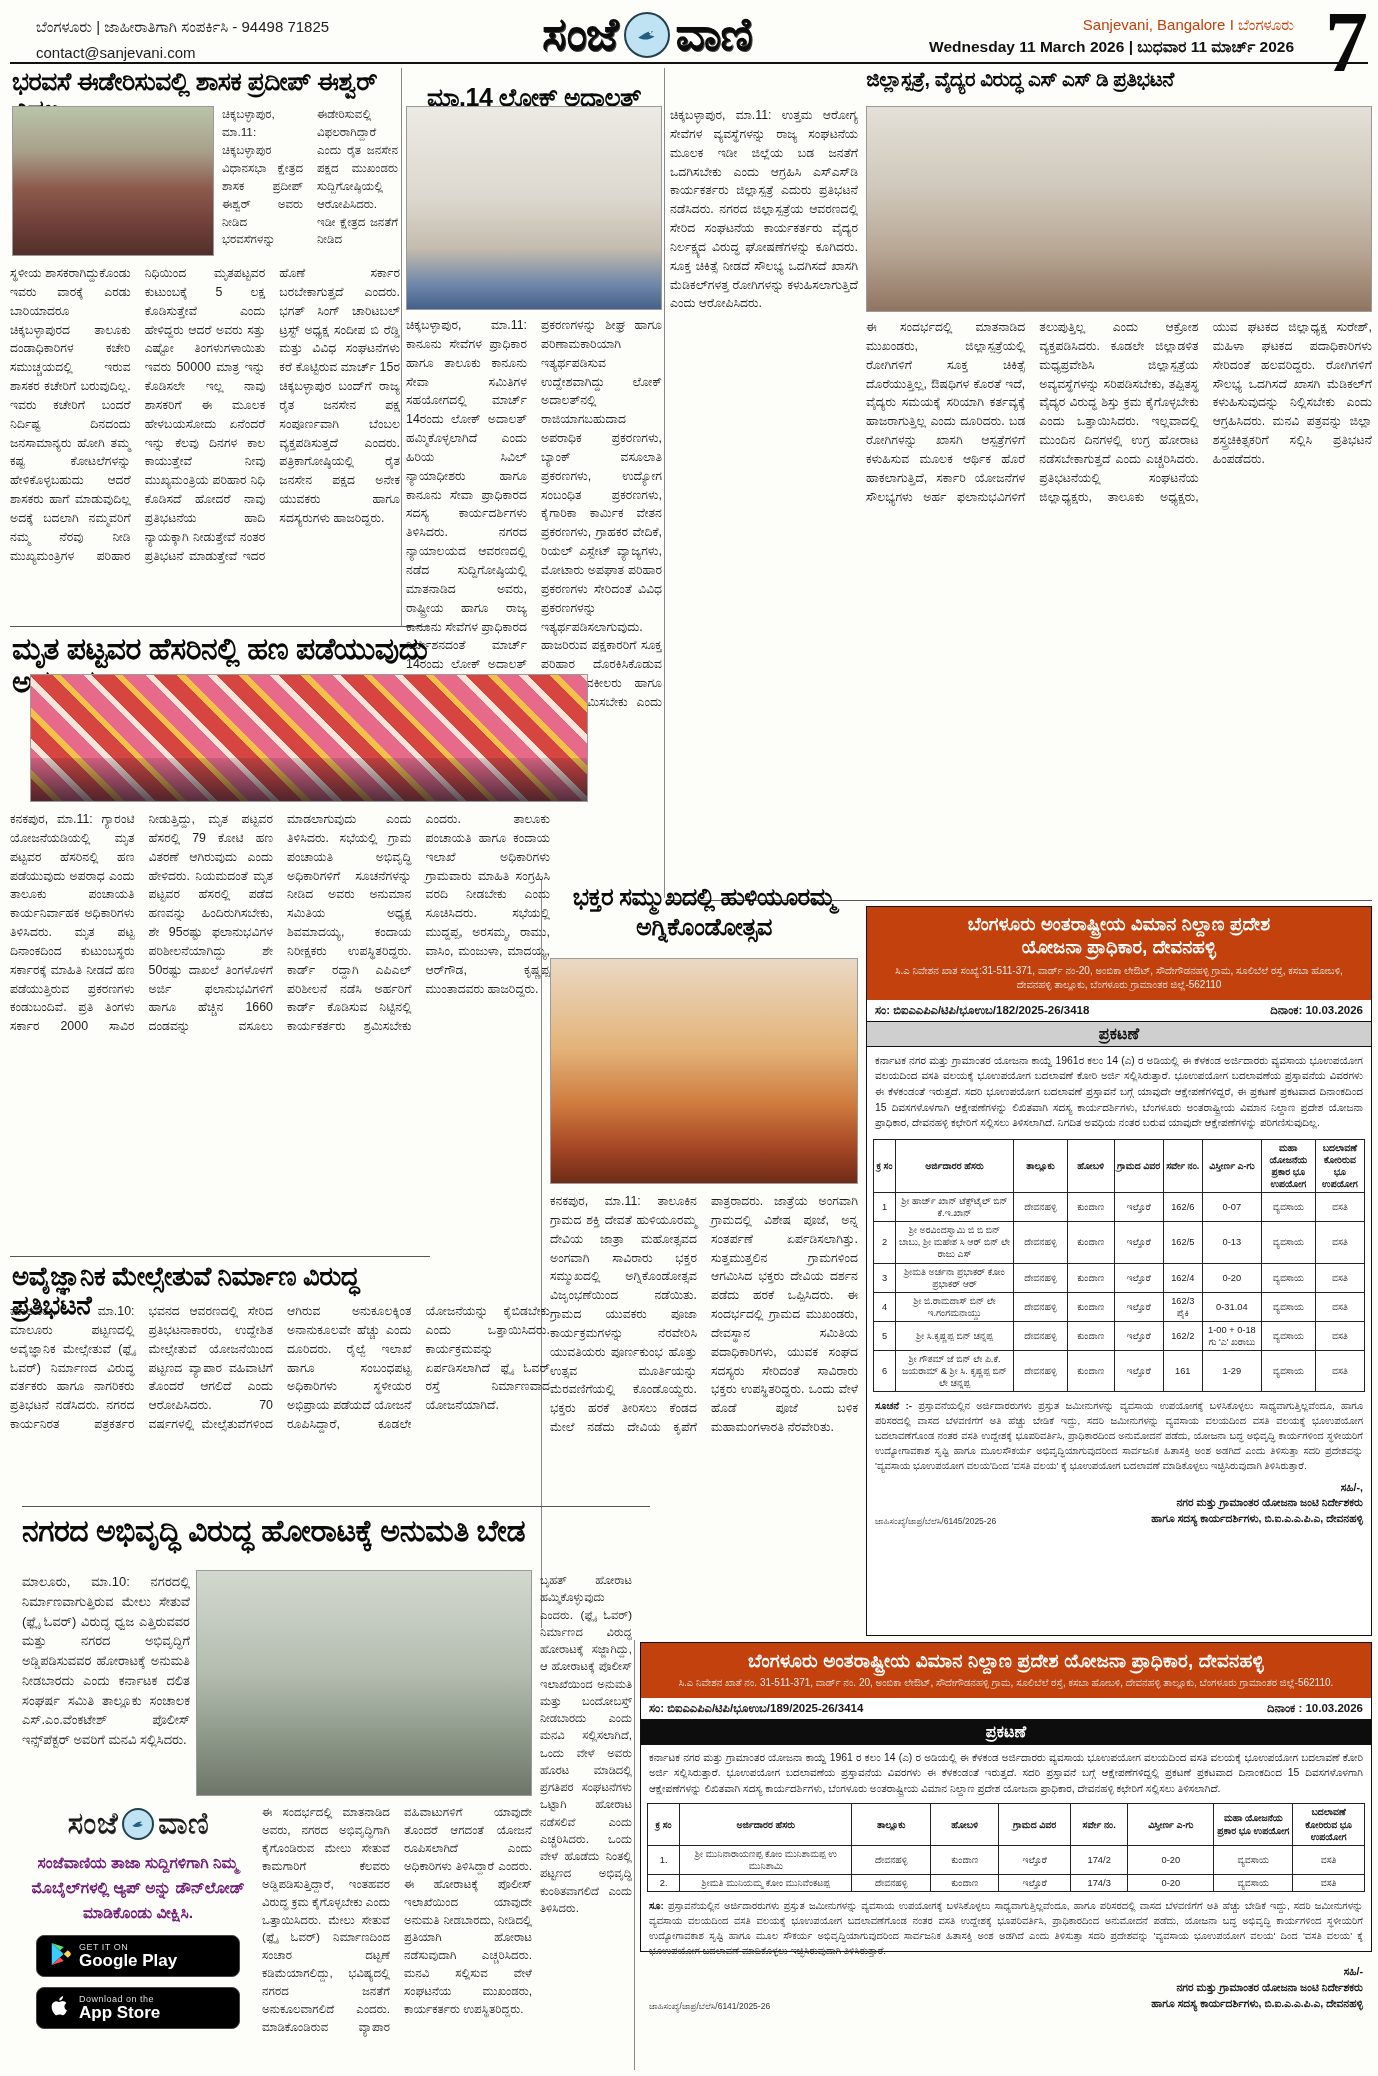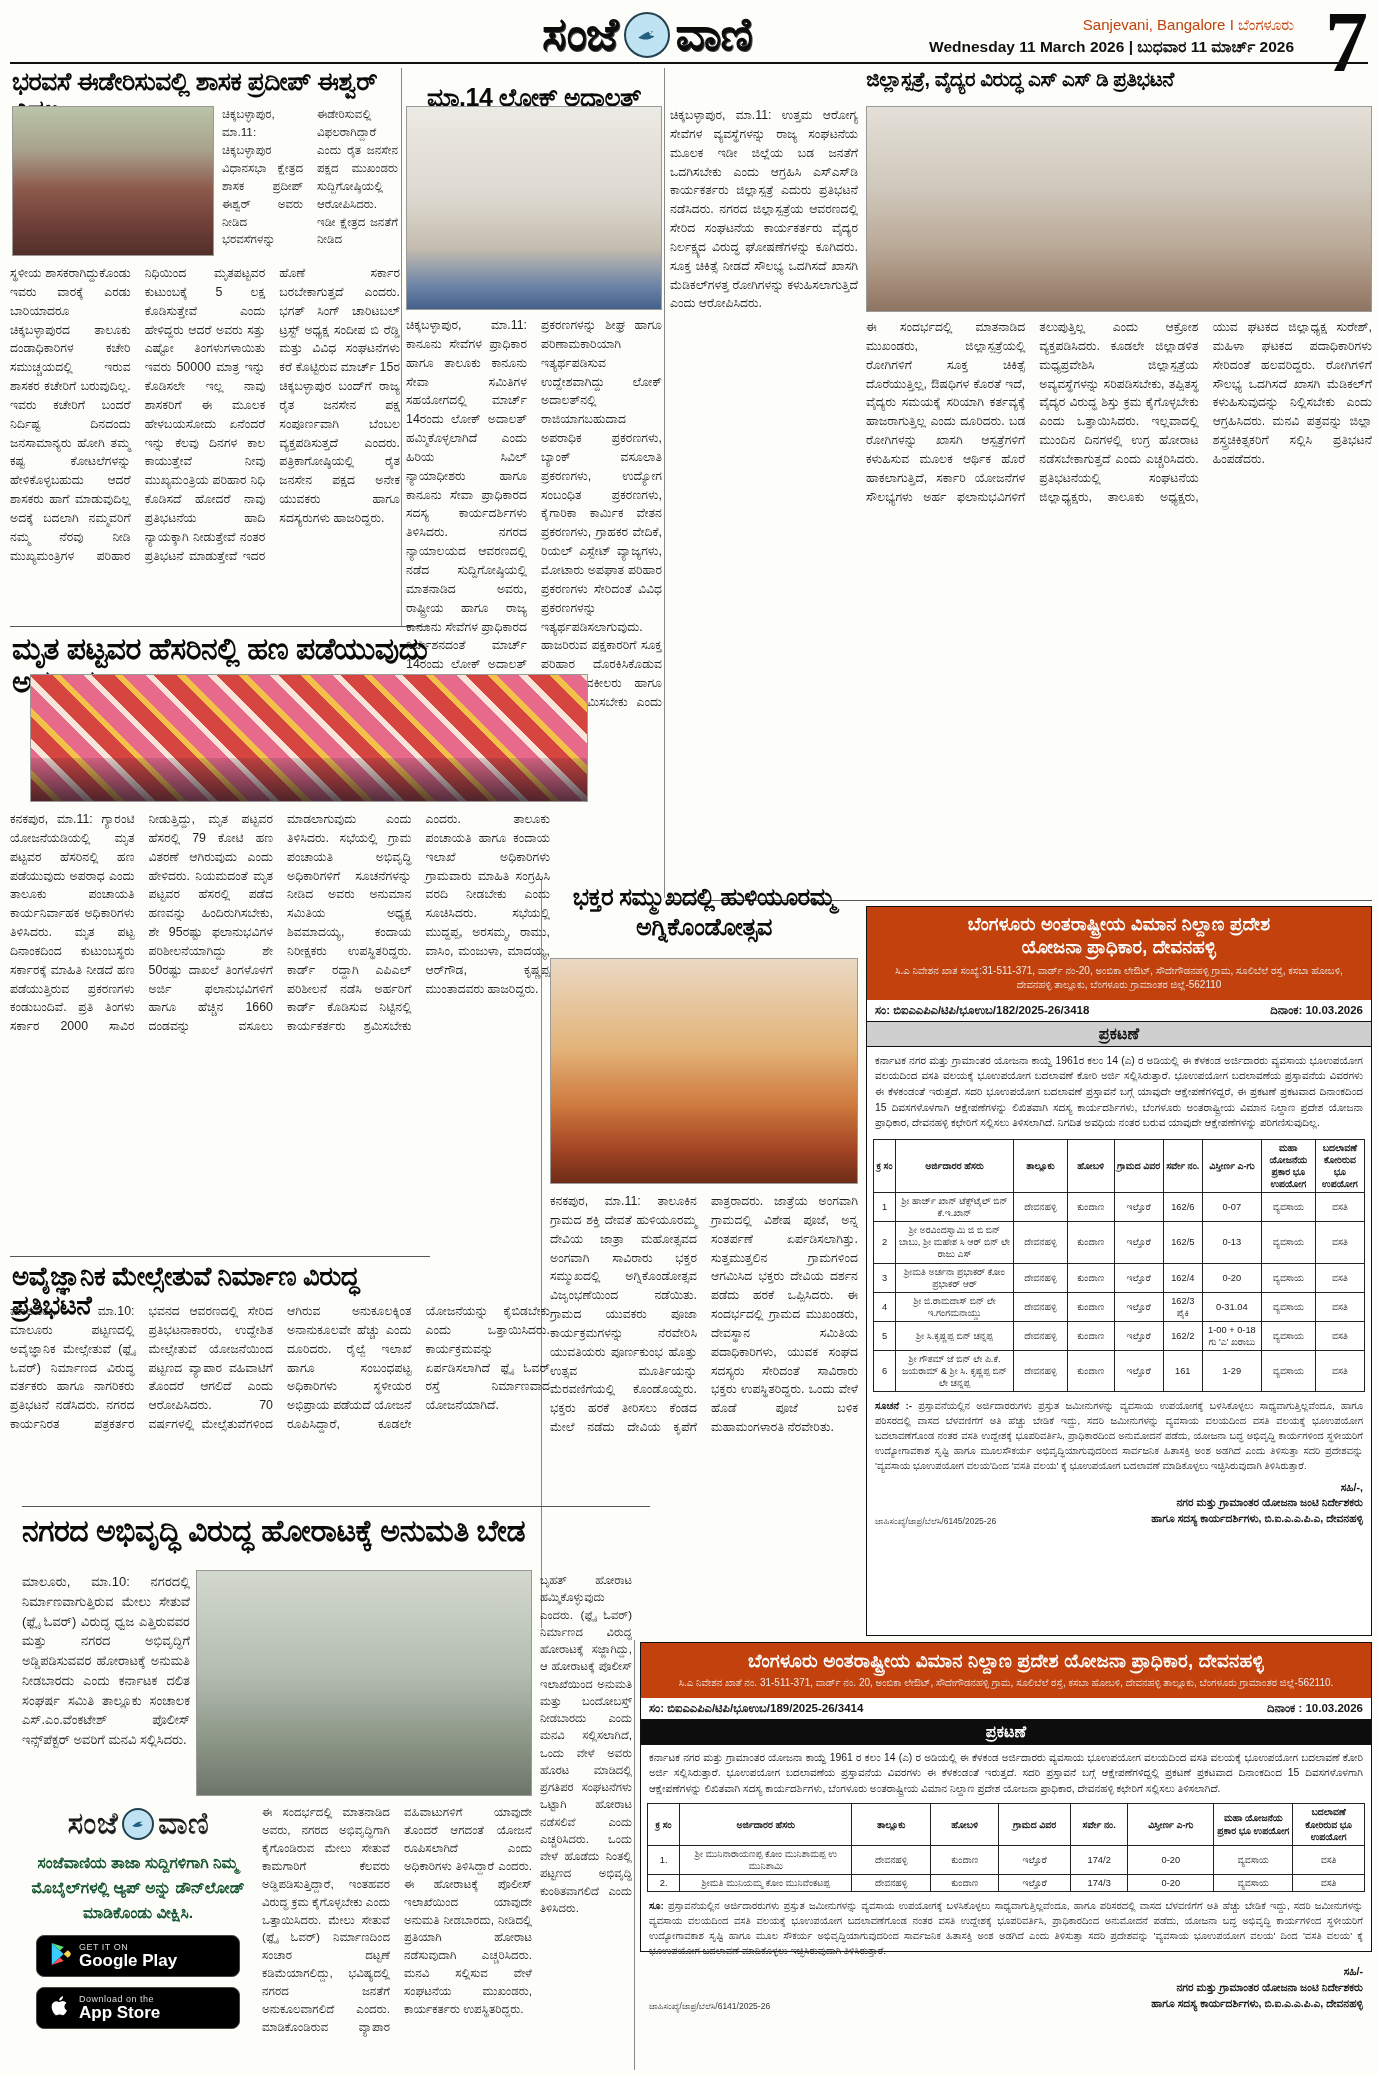--- a/index.html
+++ b/index.html
@@ -68,32 +68,36 @@
   .notice-note{font-size:9.9px;line-height:1.5;text-align:justify;padding:5px 8px 2px;}
   .notice-note b{font-weight:bold;}
   .notice-foot{display:flex;justify-content:space-between;align-items:flex-end;padding:4px 8px 6px;}
   .foot-ref{font-size:8.5px;color:#333;}
   .sign{text-align:right;font-size:10.6px;font-weight:bold;line-height:1.5;}
   .sign .sahi{font-weight:bold;}
   
   .app-ad{position:absolute;text-align:center;}
   .ad-logo{display:flex;align-items:center;justify-content:center;gap:4px;}
   .ad-logo .mh-txt{font-size:30px;text-shadow:0.5px 0.5px 0 #444;}
-  .ad-text{font-size:15.5px;font-weight:bold;line-height:1.6;margin-top:10px;color:#14532d;}
+  .ad-text{font-size:15.5px;font-weight:bold;line-height:1.6;margin-top:10px;color:#701a75;}
   .store-badge{display:flex;align-items:center;gap:8px;background:#000;color:#fff;border-radius:8px;
         padding:6px 12px;width:178px;margin:10px auto 0;text-align:left;border:1px solid #444;cursor:pointer;}
   .store-badge .tag{font-size:9px;letter-spacing:0.5px;color:#ddd;}
   .store-badge .label{font-size:17px;font-weight:bold;line-height:1.05;color:#fff;}
   .small-col{font-size:11.5px;line-height:1.5;text-align:justify;overflow:hidden;}
 </style>
 </head>
 <body>
 
 <div class="page">
 
+  <div class="abs" style="left:36px;top:14px;">
+    <div class="contact">ಬೆಂಗಳೂರು  |  ಜಾಹೀರಾತಿಗಾಗಿ ಸಂಪರ್ಕಿಸಿ - 94498 71825</div>
+    <div class="contact">contact@sanjevani.com</div>
+  </div>
 
   <div class="abs masthead" style="left:542px;top:8px;">
     <span class="mh-txt">ಸಂಜೆ</span>
     <span class="bird-badge">
       <svg width="30" height="30" viewBox="0 0 24 24">
           <path d="M5 14c3-1 5-5 12-5l-3.2 3 4.2 1c-4 3.4-9.6 3.4-13 1z" fill="#23607f"></path>
           <circle cx="14.6" cy="9.8" r="0.9" fill="#fff"></circle>
         </svg>
     </span>
     <span class="mh-txt">ವಾಣಿ</span>

